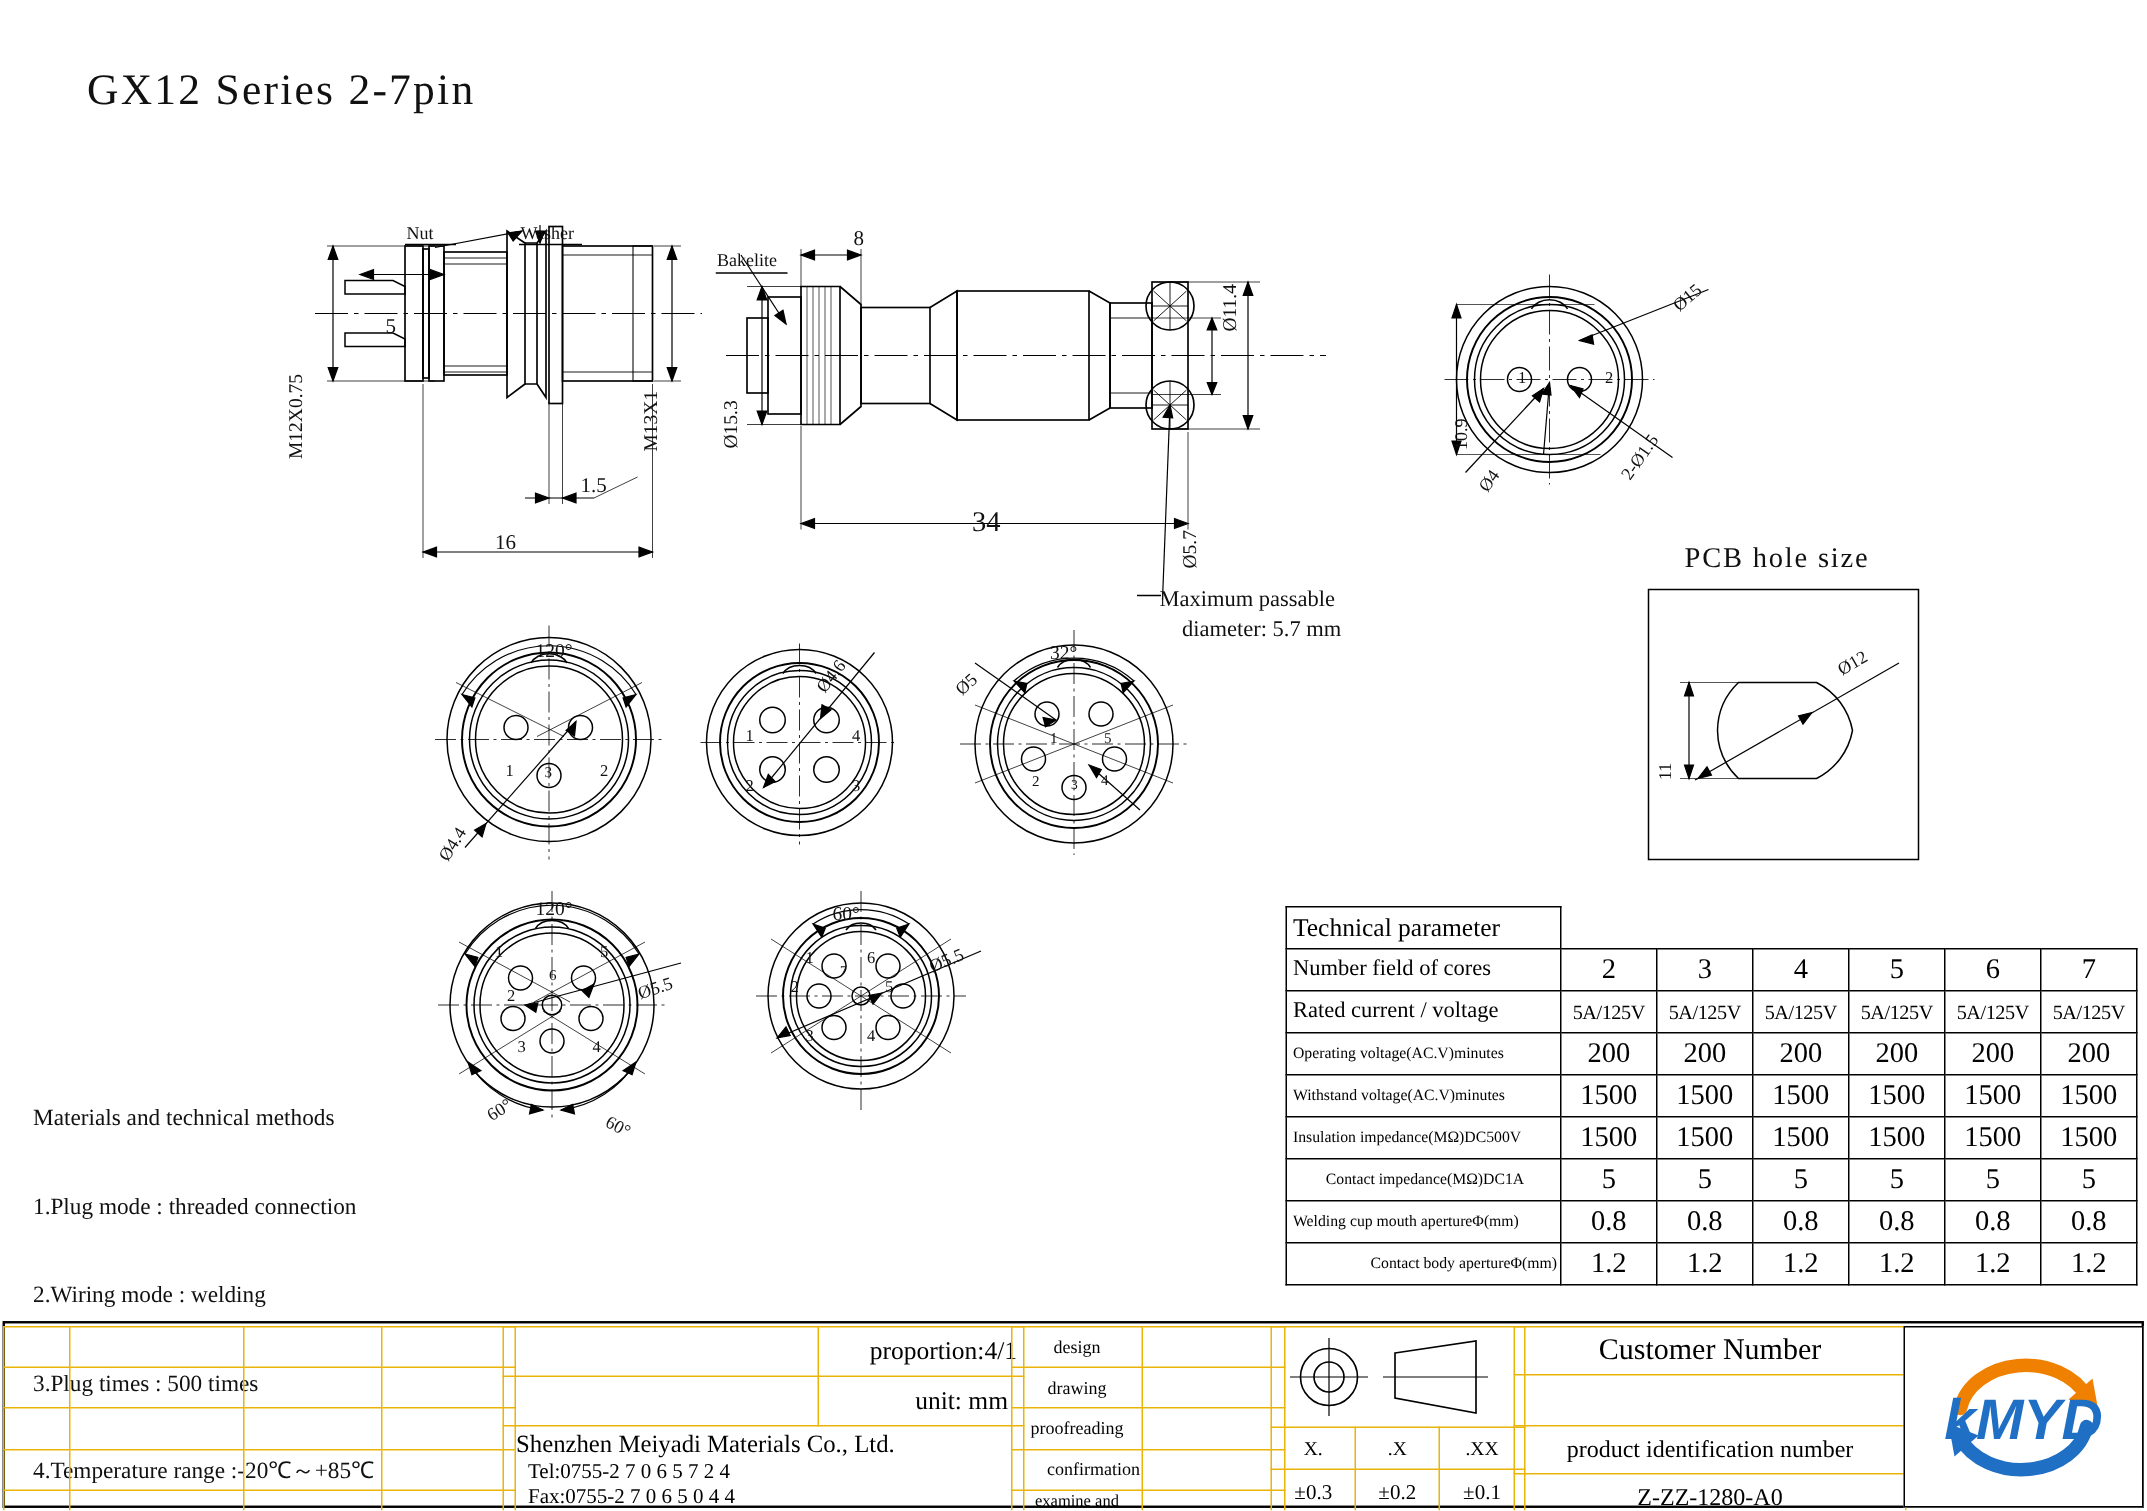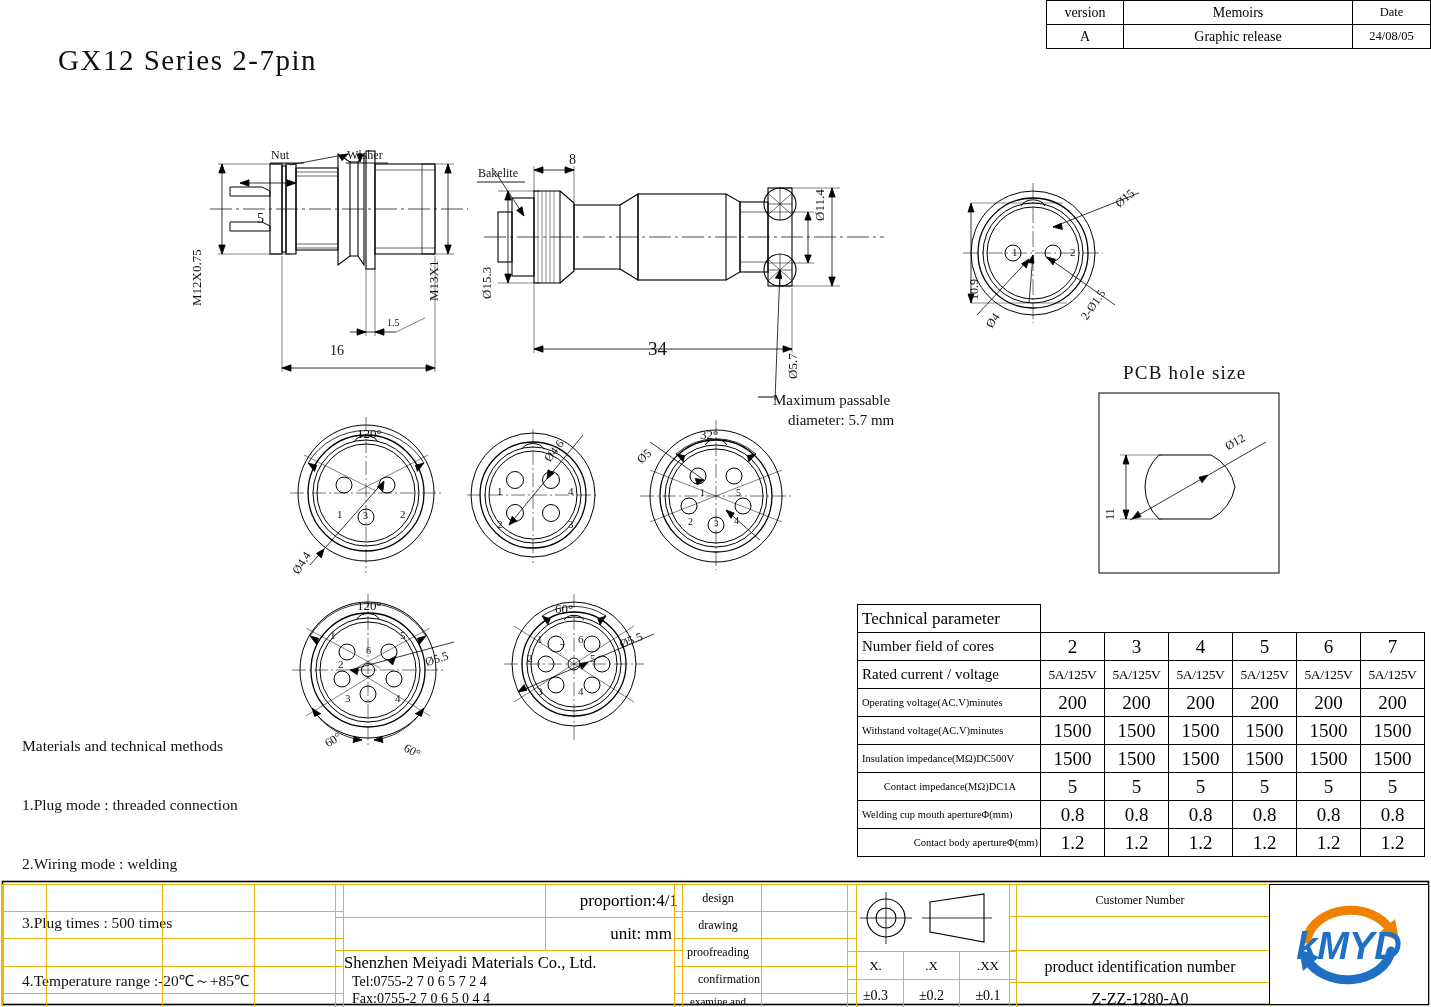--- a/index.html
+++ b/index.html
@@ -96,34 +96,20 @@
 <body>
 
 <div id="sheet">
 
   <svg class="abs" style="left:0;top:0;" width="1431" height="1007">
     <rect x="2.5" y="881.5" width="1426" height="123" fill="none" stroke="#000" stroke-width="1.6"></rect>
   </svg>
 
   <div class="txt title-main" style="left:58px;top:44px;">GX12 Series 2-7pin</div>
 
-  <table class="abs" id="rev-table">
-    <tbody>
-        <tr>
-      <th class="c-version">version</th>
-      <th>Memoirs</th>
-      <th class="c-date">Date</th>
-    </tr>
-    <tr>
-      <td>A</td>
-      <td>Graphic release</td>
-      <td class="c-date">24/08/05</td>
-    </tr>
-  </tbody>
-    </table>
 
   <svg class="abs" style="left:200px;top:140px;" width="280" height="250">
     <g fill="none" stroke="#000" stroke-width="1.1">
 
       <path d="M30 47 L62 47 L70 51 L70 56 L30 56 Z" stroke-width="1"></path>
       <path d="M30 82 L62 82 L70 86 L70 91 L30 91 Z" stroke-width="1"></path>
 
       <rect x="70" y="24" width="12" height="90"></rect>
       <rect x="82" y="26" width="4" height="86"></rect>
       <rect x="86" y="24" width="10" height="90"></rect>
@@ -195,22 +181,22 @@
   <svg class="abs" style="left:270px;top:162px;" width="36" height="3">
       <path d="M0 1 L34 1" stroke="#000" stroke-width=".9"></path>
     </svg>
   <div class="txt dimtxt" style="left:347px;top:148px;font-size:12px;">Washer</div>
   <svg class="abs" style="left:346px;top:162px;" width="44" height="3">
       <path d="M0 1 L42 1" stroke="#000" stroke-width=".9"></path>
     </svg>
   <div class="txt dimtxt" style="left:205px;top:290px;transform:rotate(-90deg);transform-origin:left bottom;font-size:13px;">M12X0.75</div>
   <div class="txt dimtxt" style="left:442px;top:285px;transform:rotate(-90deg);transform-origin:left bottom;font-size:13px;">M13X1</div>
   <div class="txt dimtxt" style="left:257px;top:211px;font-size:14px;">5</div>
-  <div class="txt dimtxt" style="left:387px;top:317px;font-size:10px;">1.5</div>
-  <div class="txt dimtxt" style="left:330px;top:343px;font-size:14px;">16</div>
+  <div class="txt dimtxt" style="left:387px;top:317px;font-size:14px;">1.5</div>
+  <div class="txt dimtxt" style="left:330px;top:355px;font-size:14px;">16</div>
 
   <svg class="abs" style="left:478px;top:150px;" width="420" height="250">
     <g fill="none" stroke="#000" stroke-width="1.1">
 
       <rect x="20" y="62" width="14" height="50"></rect>
       <rect x="34" y="48" width="22" height="78"></rect>
 
       <path d="M56 41 L82 41 L82 133 L56 133 Z"></path>
       <path d="M82 41 L96 53 L96 121 L82 133"></path>
       <path d="M60 41 L60 133 M64 41 L64 133 M68 41 L68 133 M72 41 L72 133 M76 41 L76 133" stroke-width=".45"></path>
@@ -758,21 +744,21 @@
         <td class="tb-cell" style="height:29px;font-size:14px;">±0.3</td>
         <td class="tb-cell" style="height:29px;font-size:14px;">±0.2</td>
         <td class="tb-cell" style="height:29px;font-size:14px;">±0.1</td>
       </tr>
     </tbody>
       </table>
 
     <table id="tb-cust">
       <tbody>
           <tr>
-        <td class="tb-cell" style="width:258px;height:29px;font-size:12px;">Customer Number</td>
+        <td class="tb-cell" style="width:258px;height:29px;font-size:20px;">Customer Number</td>
       </tr>
       <tr>
         <td class="tb-cell" style="height:31px;font-size:15px;"></td>
       </tr>
       <tr>
         <td class="tb-cell" style="height:29px;font-size:16px;">product identification number</td>
       </tr>
       <tr>
         <td class="tb-cell" style="height:30px;font-size:16px;">Z-ZZ-1280-A0</td>
       </tr>

